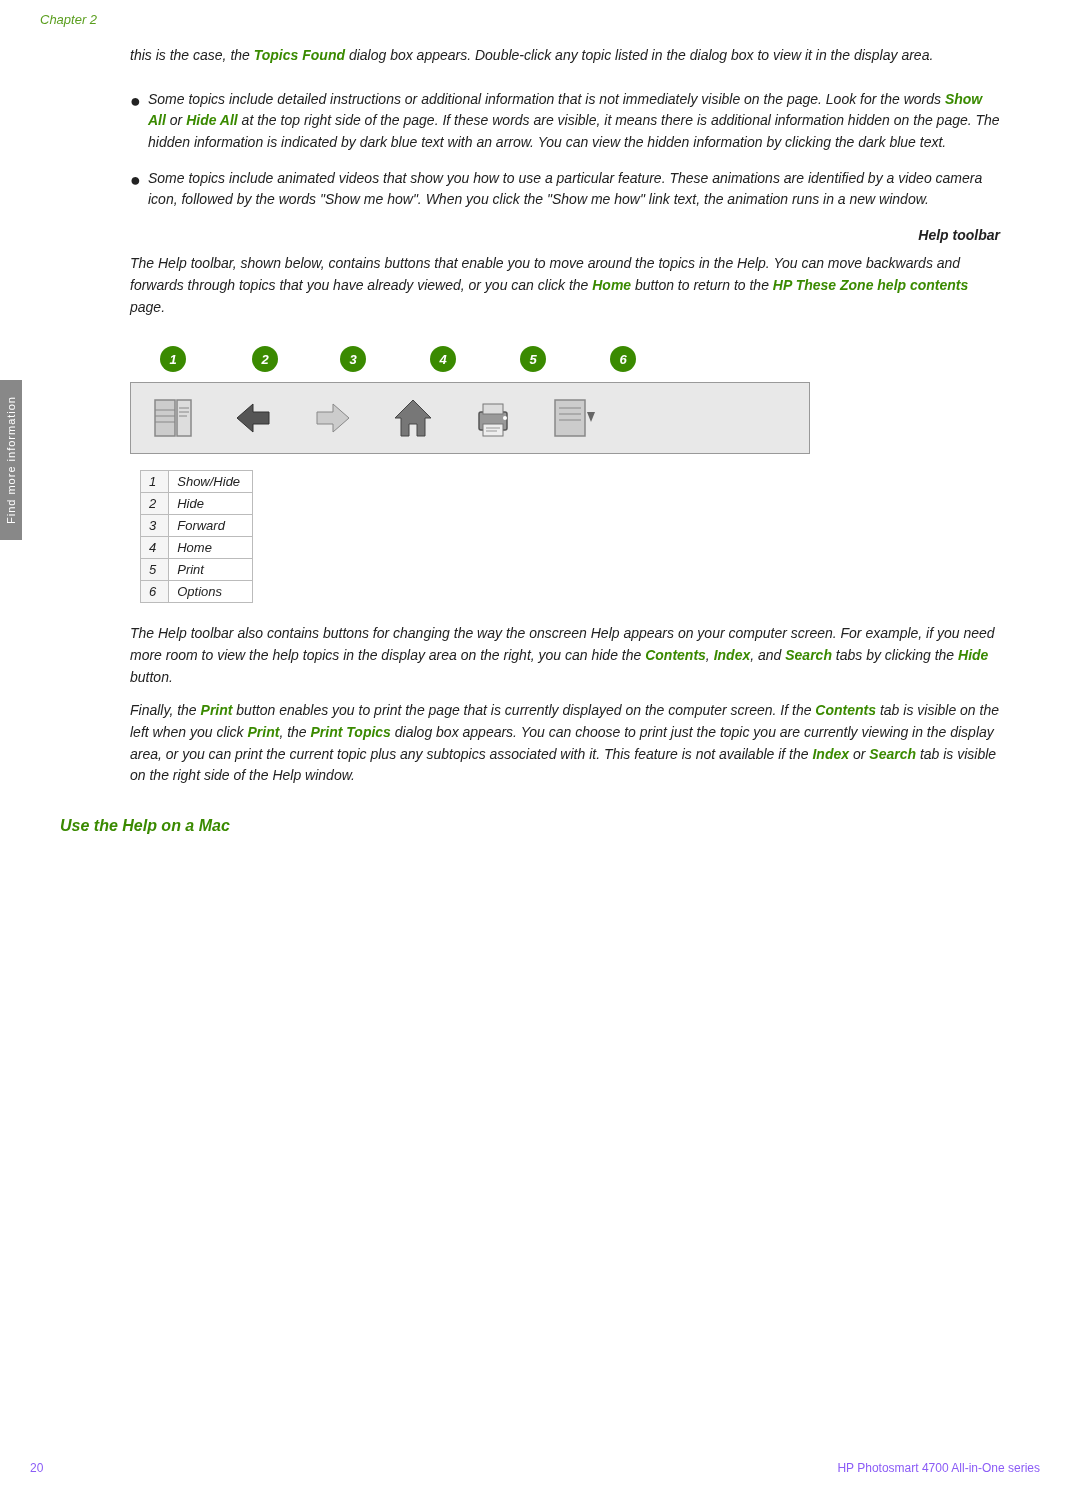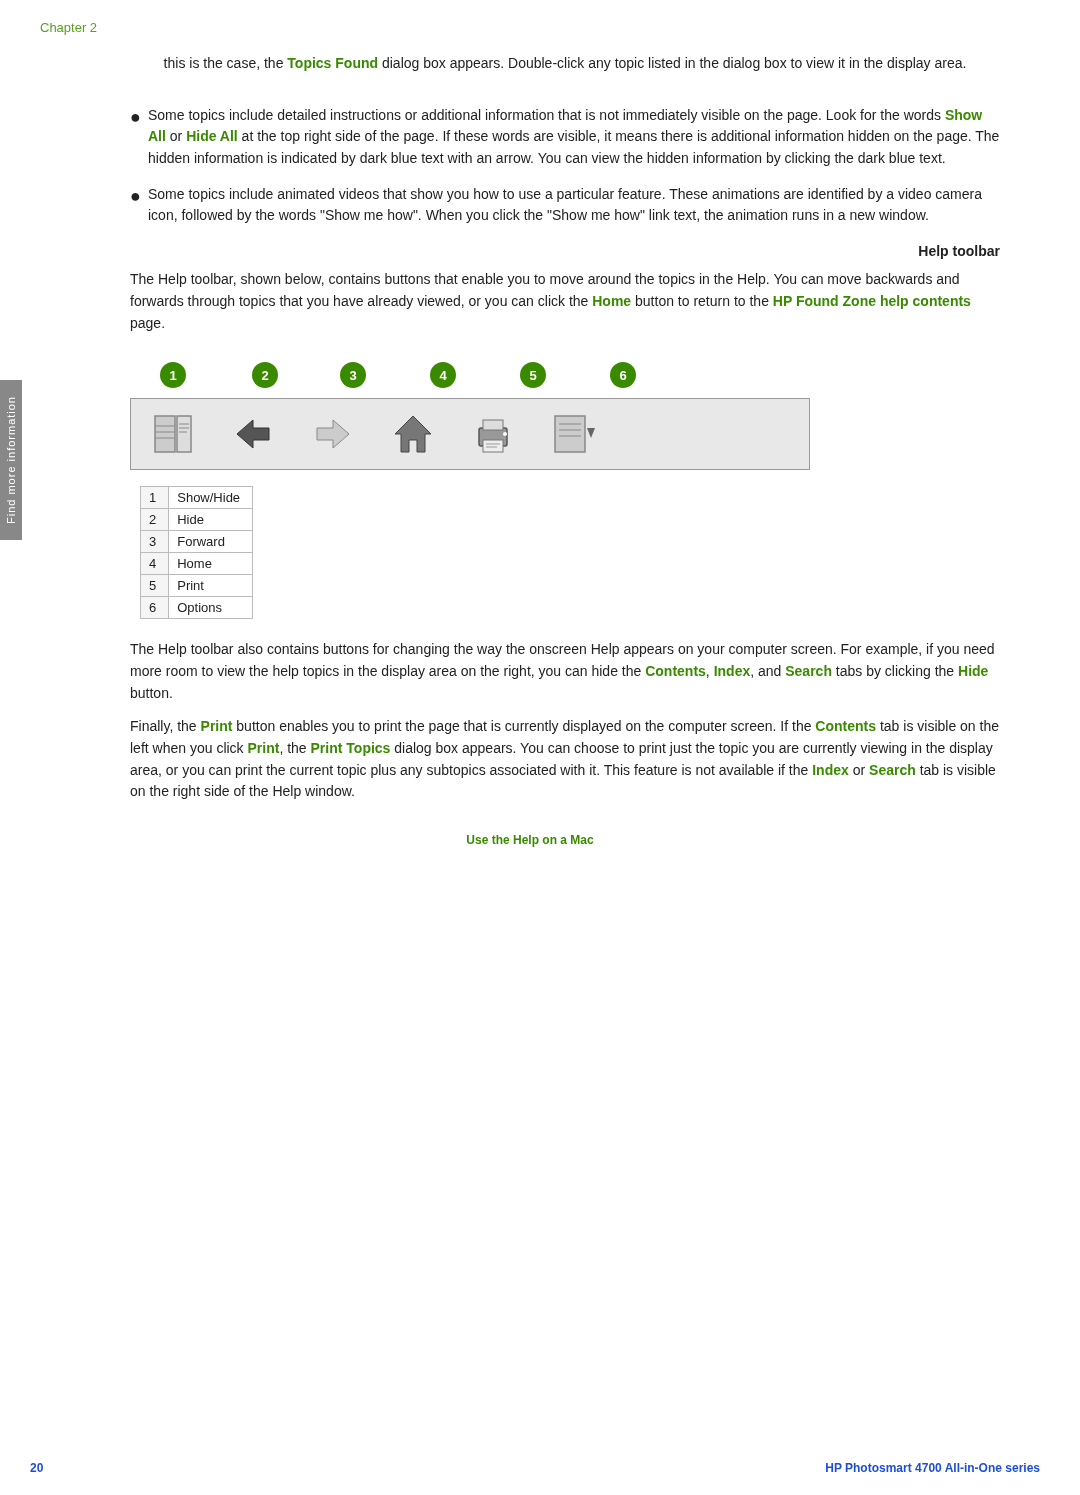--- a/index.html
+++ b/index.html
@@ -39,42 +39,42 @@
       writing-mode: vertical-rl;
       transform: rotate(180deg);
       white-space: nowrap;
       letter-spacing: 1px;
     }
 
     
     .content-area {
       margin-left: 30px;
       margin-right: 40px;
-      padding-top: 20px;
+      padding-top: 12px;
       padding-bottom: 40px;
+      font-style: italic;
     }
 
     
     .chapter-header {
       color: #5a9e1e;
       font-size: 13px;
       margin-bottom: 18px;
       margin-left: 10px;
     }
 
     
     .indent-block {
       margin-left: 100px;
       margin-right: 40px;
     }
 
     .intro-para {
-      margin-bottom: 30px;
+      margin-bottom: 22px;
       line-height: 1.55;
-      text-align: center;
     }
 
     
     .bullet-list {
       list-style: none;
       margin-bottom: 16px;
     }
     .bullet-list li {
       display: flex;
       align-items: flex-start;
@@ -173,40 +173,38 @@
       font-size: 13px;
     }
     .legend-table td:first-child {
       text-align: center;
       min-width: 28px;
       background: #f5f5f5;
     }
 
     
     .major-heading {
-      font-size: 12px;
+      font-size: 16px;
       font-weight: bold;
       color: #3a8a00;
       margin-top: 30px;
       margin-bottom: 12px;
-      text-align: center;
     }
 
     
     .page-footer {
       position: absolute;
       bottom: 20px;
       left: 30px;
       right: 40px;
       display: flex;
       justify-content: space-between;
       font-size: 12px;
-      color: #1d4ed8;
+      color: #8b5cf6;
       border-top: none;
-      font-weight: bold;
     }
 
     
     .icon-svg {
       width: 44px;
       height: 44px;
     }
   </style>
 </head>
 <body>
@@ -243,21 +241,21 @@
             Some topics include animated videos that show you how to use a particular feature. These animations are identified by a video camera icon, followed by the words "Show me how". When you click the "Show me how" link text, the animation runs in a new window.
           </span>
         </li>
       </ul>
     </div>
 
     <div class="indent-block">
       <p class="section-heading">Help toolbar</p>
 
       <p class="body-para">
-        The Help toolbar, shown below, contains buttons that enable you to move around the topics in the Help. You can move backwards and forwards through topics that you have already viewed, or you can click the <span class="green-link">Home</span> button to return to the <span class="green-link">HP Found Zone help contents</span> page.
+        The Help toolbar, shown below, contains buttons that enable you to move around the topics in the Help. You can move backwards and forwards through topics that you have already viewed, or you can click the <span class="green-link">Home</span> button to return to the <span class="green-link">HP These Zone help contents</span> page.
       </p>
 
       <div class="toolbar-diagram">
 
         <div class="callouts-row" style="width:680px; position:relative; height:40px; margin-left:0;">
 
           <div style="position:absolute; left: 30px; top:8px;">
             <div class="callout-bubble">
                 <span>1</span>
               </div>

